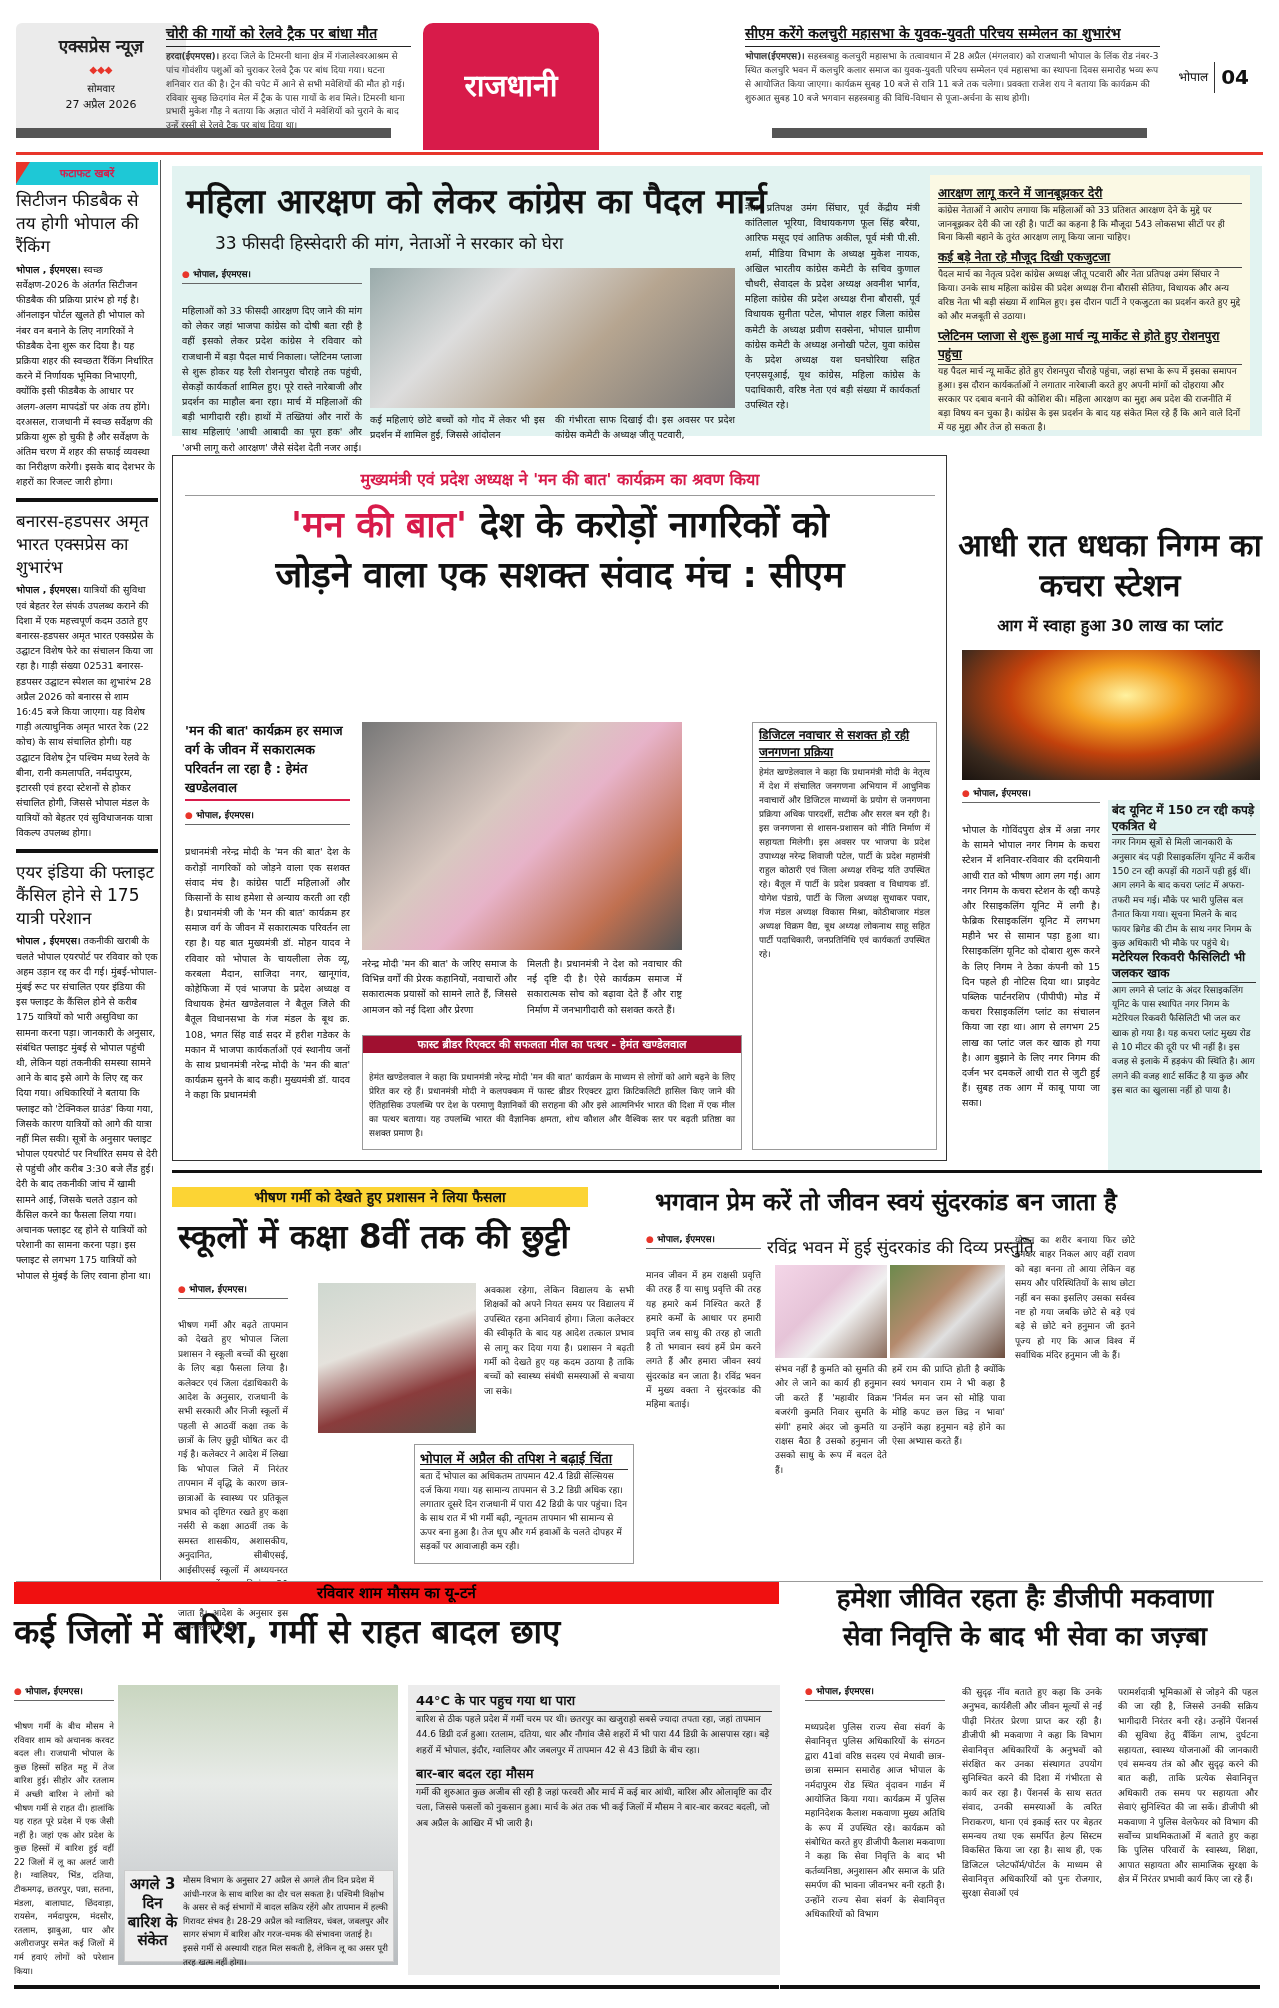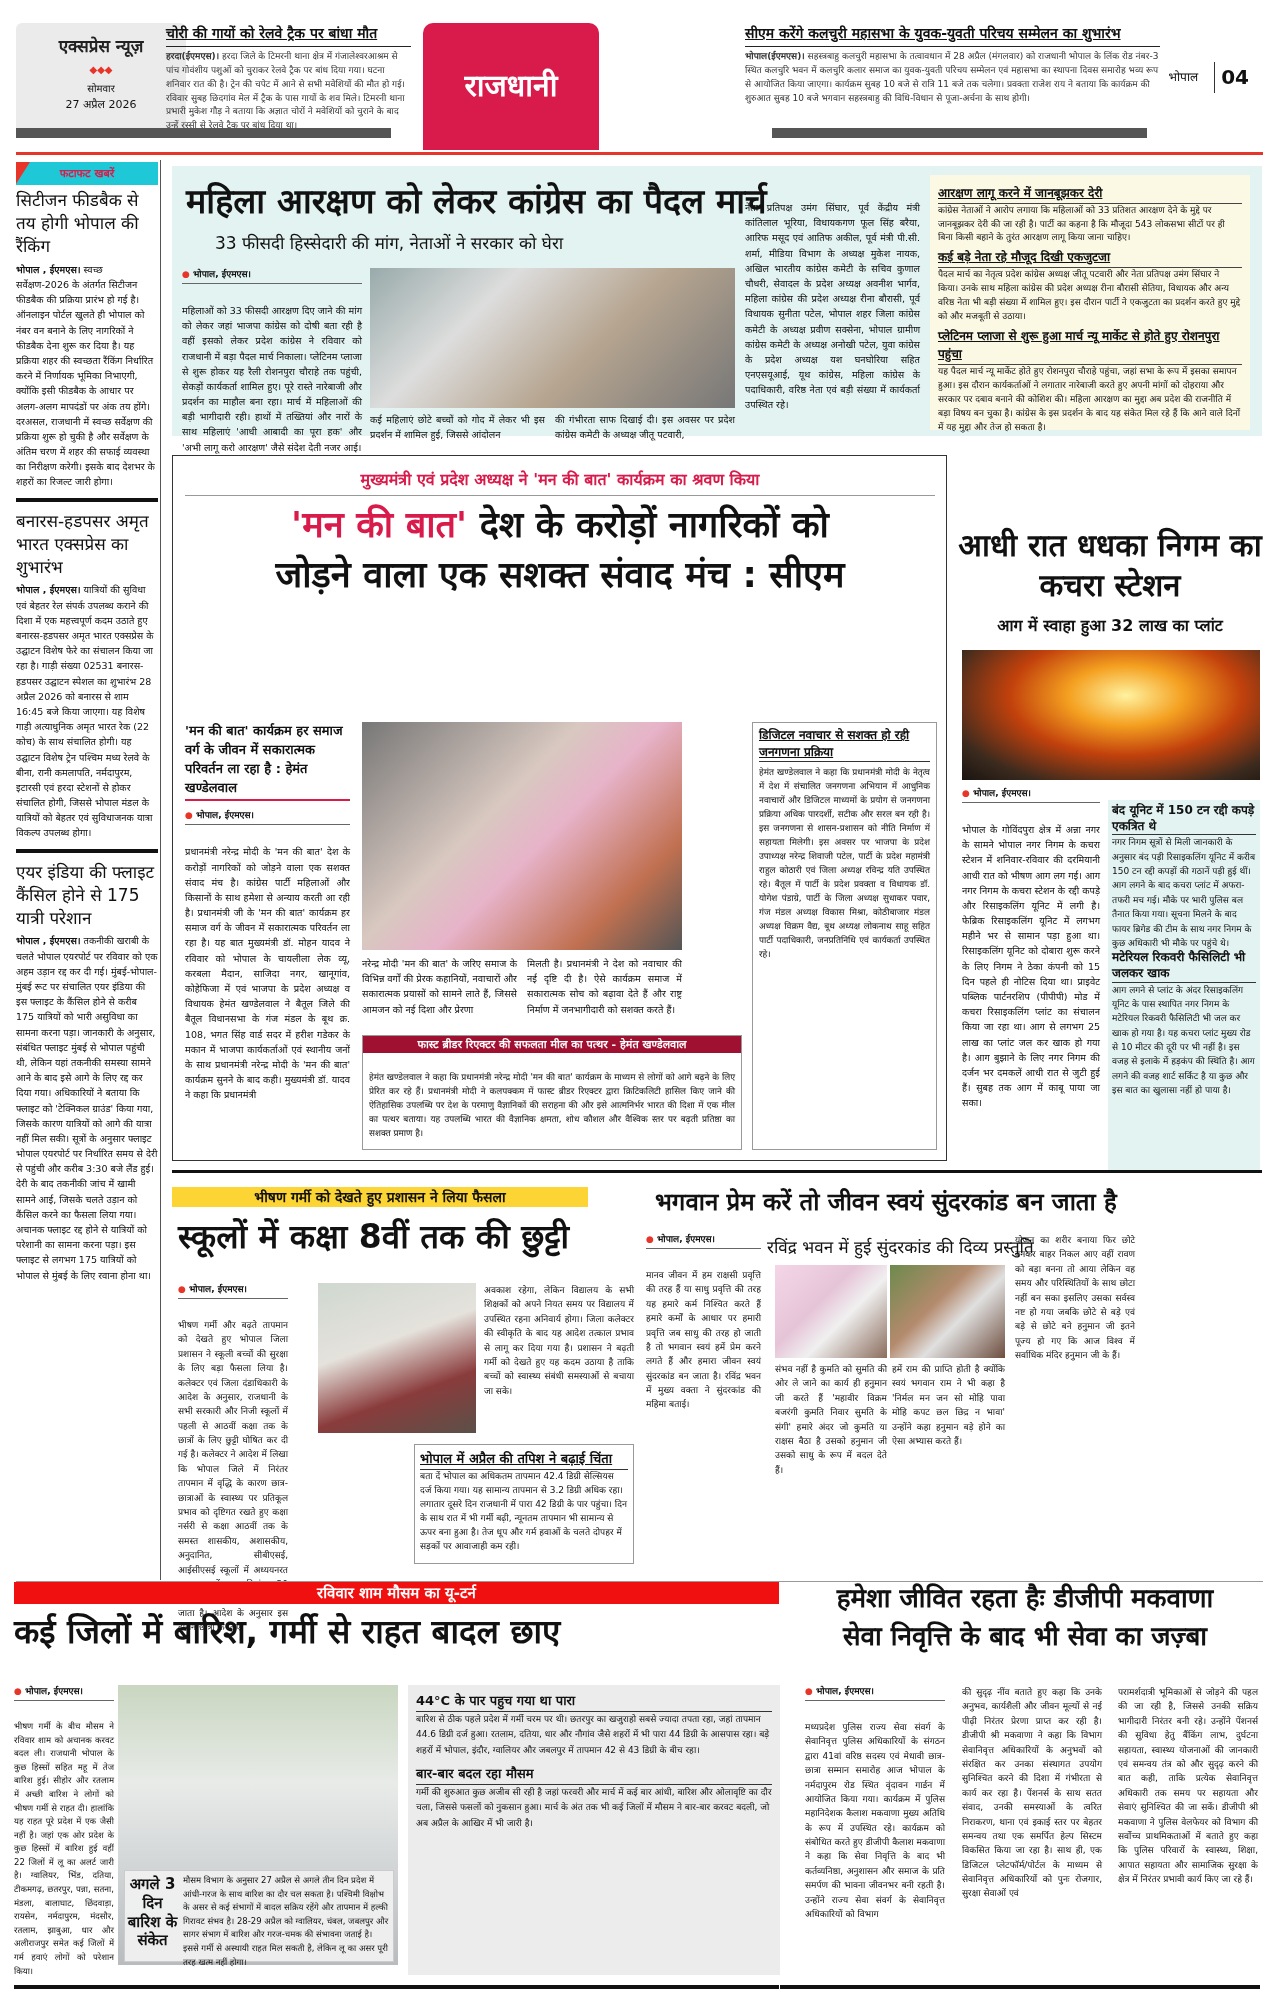--- a/index.html
+++ b/index.html
@@ -6,21 +6,21 @@
 body{width:1279px;height:2008px;background:#fff;font-family:"DejaVu Sans","Liberation Sans",sans-serif;color:#111;position:relative;overflow:hidden;font-size:10px;line-height:1.55}
 .abs{position:absolute}
 .masthead-left{left:16px;top:23px;width:170px;height:106px;background:#ebebeb;border-radius:6px 6px 0 0;text-align:center;padding-top:10px}
 .mh-brand{font-size:17px;font-weight:bold;color:#222}
 .mh-diamond{color:#e8352a;font-size:10px;margin:3px 0}
 .mh-day{font-size:10px}
 .mh-date{font-size:11px}
 .top-story h3{font-size:14px;font-weight:bold;border-bottom:1.5px solid #222;padding-bottom:1px;margin-bottom:3px;text-decoration:underline}
 .top-story p{font-size:9px;line-height:1.55;color:#333}
 .rajdhani{left:423px;top:23px;width:176px;height:127px;background:#d81b4a;border-radius:10px 10px 0 0;color:#fff;font-size:30px;font-weight:bold;display:flex;align-items:center;justify-content:center}
-.page-label{right:30px;top:62px;font-size:12px;display:flex;align-items:center;gap:16px}
+.page-label{right:30px;top:62px;font-size:12px;display:flex;align-items:center;gap:6px}
 .page-label .num{font-size:20px;font-weight:bold;border-left:1.5px solid #333;padding-left:6px}
 .grey-bar{height:10px;background:#555}
 .redline{left:16px;top:152px;width:1247px;height:3px;background:#e8352a}
 .col-left{left:16px;top:162px;width:142px}
 .fatafat{background:#1ec8d6;color:#d81b4a;font-weight:bold;font-size:11px;text-align:center;padding:3px 0;position:relative}
 .fatafat:before{content:"";position:absolute;left:0;top:0;border-left:14px solid #e8352a;border-bottom:22px solid transparent}
 .lb-head{font-size:17px;line-height:1.35;margin:4px 0}
 .lb-text{font-size:9.5px;line-height:1.6}
 .lb-text b{font-weight:bold}
 .sep-thick{height:4px;background:#111;margin:8px 0}
@@ -49,21 +49,21 @@
 .firebox p{font-size:9px;line-height:1.6}
 .dots-rule{left:172px;top:1170px;width:1090px;height:3px;background:#111}
 .yellow-k{left:172px;top:1187px;width:416px;height:20px;background:#fcd434;font-size:14px;font-weight:bold;text-align:center;line-height:20px}
 .school-h1{left:178px;top:1211px;font-size:33px;font-weight:bold}
 .bhag-h1{left:655px;top:1184px;font-size:24px;font-weight:bold}
 .bhag-sub{left:767px;top:1234px;font-size:17px}
 .tap-box{left:414px;top:1444px;width:220px;height:120px;border:1px solid #999;padding:4px 5px}
 .tap-box h4{font-size:13px;font-weight:bold;text-decoration:underline;border-bottom:1.5px solid #333}
 .tap-box p{font-size:9px;line-height:1.55}
 .hr-full{left:16px;top:1581px;width:1247px;height:1px;background:#999}
-.rain-k{left:14px;top:1582px;width:765px;height:22px;background:#f01010;color:#ffffff;text-align:center;font-size:15px;font-weight:bold;line-height:22px}
+.rain-k{left:14px;top:1582px;width:765px;height:22px;background:#f01010;color:#000000;text-align:center;font-size:15px;font-weight:bold;line-height:22px}
 .rain-h1{left:14px;top:1606px;font-size:33px;font-weight:bold}
 .rain-photo{left:118px;top:1685px;width:280px;height:280px;background:linear-gradient(180deg,#c9d6c0 0%,#e8ebe8 35%,#d6d9da 60%,#b8bcbf 100%)}
 .rain-cap{left:124px;top:1870px;width:270px;height:92px;background:rgba(240,240,240,.95);border:1px solid #ccc;display:flex}
 .rain-cap .big{width:55px;font-size:15px;font-weight:bold;text-align:center;line-height:1.25;padding-top:4px}
 .rain-cap p{flex:1;font-size:8.5px;line-height:1.6;padding:3px}
 .weather-side{left:408px;top:1685px;width:372px;height:290px;background:#ececec;padding:6px 8px}
 .weather-side h4{font-size:13px;font-weight:bold;border-bottom:1.5px solid #333}
 .weather-side p{font-size:9px;line-height:1.7}
 .dgp-h1{left:790px;top:1580px;width:470px;text-align:center;font-size:26px;font-weight:bold;line-height:1.45}
 .bottom-rule{height:4px;background:#111}
@@ -150,21 +150,21 @@
 <div class="abs inner-box" style="left:362px;top:1035px;width:380px;height:115px">
   <div style="background:#a01030;color:#fff;font-weight:bold;font-size:11px;text-align:center;margin:-4px -6px 17px">फास्ट ब्रीडर रिएक्टर की सफलता मील का पत्थर - हेमंत खण्डेलवाल</div>
   <div class="bodytext" style="font-size:8.8px">हेमंत खण्डेलवाल ने कहा कि प्रधानमंत्री नरेन्द्र मोदी 'मन की बात' कार्यक्रम के माध्यम से लोगों को आगे बढ़ने के लिए प्रेरित कर रहे हैं। प्रधानमंत्री मोदी ने कलपक्कम में फास्ट ब्रीडर रिएक्टर द्वारा क्रिटिकलिटी हासिल किए जाने की ऐतिहासिक उपलब्धि पर देश के परमाणु वैज्ञानिकों की सराहना की और इसे आत्मनिर्भर भारत की दिशा में एक मील का पत्थर बताया। यह उपलब्धि भारत की वैज्ञानिक क्षमता, शोध कौशल और वैश्विक स्तर पर बढ़ती प्रतिष्ठा का सशक्त प्रमाण है।</div>
 </div>
 <div class="abs inner-box" style="left:752px;top:722px;width:185px;height:428px">
   <div style="font-size:12px;font-weight:bold;text-decoration:underline;border-bottom:1px solid #333;line-height:1.4;margin-bottom:3px">डिजिटल नवाचार से सशक्त हो रही जनगणना प्रक्रिया</div>
   <div class="bodytext" style="font-size:8.8px">हेमंत खण्डेलवाल ने कहा कि प्रधानमंत्री मोदी के नेतृत्व में देश में संचालित जनगणना अभियान में आधुनिक नवाचारों और डिजिटल माध्यमों के प्रयोग से जनगणना प्रक्रिया अधिक पारदर्शी, सटीक और सरल बन रही है। इस जनगणना से शासन-प्रशासन को नीति निर्माण में सहायता मिलेगी। इस अवसर पर भाजपा के प्रदेश उपाध्यक्ष नरेन्द्र शिवाजी पटेल, पार्टी के प्रदेश महामंत्री राहुल कोठारी एवं जिला अध्यक्ष रविन्द्र यति उपस्थित रहे। बैतूल में पार्टी के प्रदेश प्रवक्ता व विधायक डॉ. योगेश पंडाग्रे, पार्टी के जिला अध्यक्ष सुधाकर पवार, गंज मंडल अध्यक्ष विकास मिश्रा, कोठीबाजार मंडल अध्यक्ष विक्रम वैद्य, बूथ अध्यक्ष लोकनाथ साहू सहित पार्टी पदाधिकारी, जनप्रतिनिधि एवं कार्यकर्ता उपस्थित रहे।</div>
 </div>
 
 <div class="abs fire-h1">आधी रात धधका निगम का कचरा स्टेशन</div>
-<div class="abs fire-sub">आग में स्वाहा हुआ 32 लाख का प्लांट</div>
+<div class="abs fire-sub">आग में स्वाहा हुआ 30 लाख का प्लांट</div>
 <div class="abs fire-photo"></div>
 <div class="abs" style="left:962px;top:787px;width:138px">
   <div class="dateline">भोपाल, ईएमएस।</div>
   <div class="bodytext">भोपाल के गोविंदपुरा क्षेत्र में अन्ना नगर के सामने भोपाल नगर निगम के कचरा स्टेशन में शनिवार-रविवार की दरमियानी आधी रात को भीषण आग लग गई। आग नगर निगम के कचरा स्टेशन के रद्दी कपड़े और रिसाइकलिंग यूनिट में लगी है। फेब्रिक रिसाइकलिंग यूनिट में लगभग महीने भर से सामान पड़ा हुआ था। रिसाइकलिंग यूनिट को दोबारा शुरू करने के लिए निगम ने ठेका कंपनी को 15 दिन पहले ही नोटिस दिया था। प्राइवेट पब्लिक पार्टनरशिप (पीपीपी) मोड में कचरा रिसाइकलिंग प्लांट का संचालन किया जा रहा था। आग से लगभग 25 लाख का प्लांट जल कर खाक हो गया है। आग बुझाने के लिए नगर निगम की दर्जन भर दमकलें आधी रात से जुटी हुई हैं। सुबह तक आग में काबू पाया जा सका।</div>
 </div>
 <div class="abs firebox">
   <h4>बंद यूनिट में 150 टन रद्दी कपड़े एकत्रित थे</h4>
   <p>नगर निगम सूत्रों से मिली जानकारी के अनुसार बंद पड़ी रिसाइकलिंग यूनिट में करीब 150 टन रद्दी कपड़ों की गठानें पड़ी हुई थीं। आग लगने के बाद कचरा प्लांट में अफरा-तफरी मच गई। मौके पर भारी पुलिस बल तैनात किया गया। सूचना मिलने के बाद फायर ब्रिगेड की टीम के साथ नगर निगम के कुछ अधिकारी भी मौके पर पहुंचे थे।</p>
   <h4 style="">मटेरियल रिकवरी फैसिलिटी भी जलकर खाक</h4>
   <p>आग लगने से प्लांट के अंदर रिसाइकलिंग यूनिट के पास स्थापित नगर निगम के मटेरियल रिकवरी फैसिलिटी भी जल कर खाक हो गया है। यह कचरा प्लांट मुख्य रोड से 10 मीटर की दूरी पर भी नहीं है। इस वजह से इलाके में हड़कंप की स्थिति है। आग लगने की वजह शार्ट सर्किट है या कुछ और इस बात का खुलासा नहीं हो पाया है।</p>

